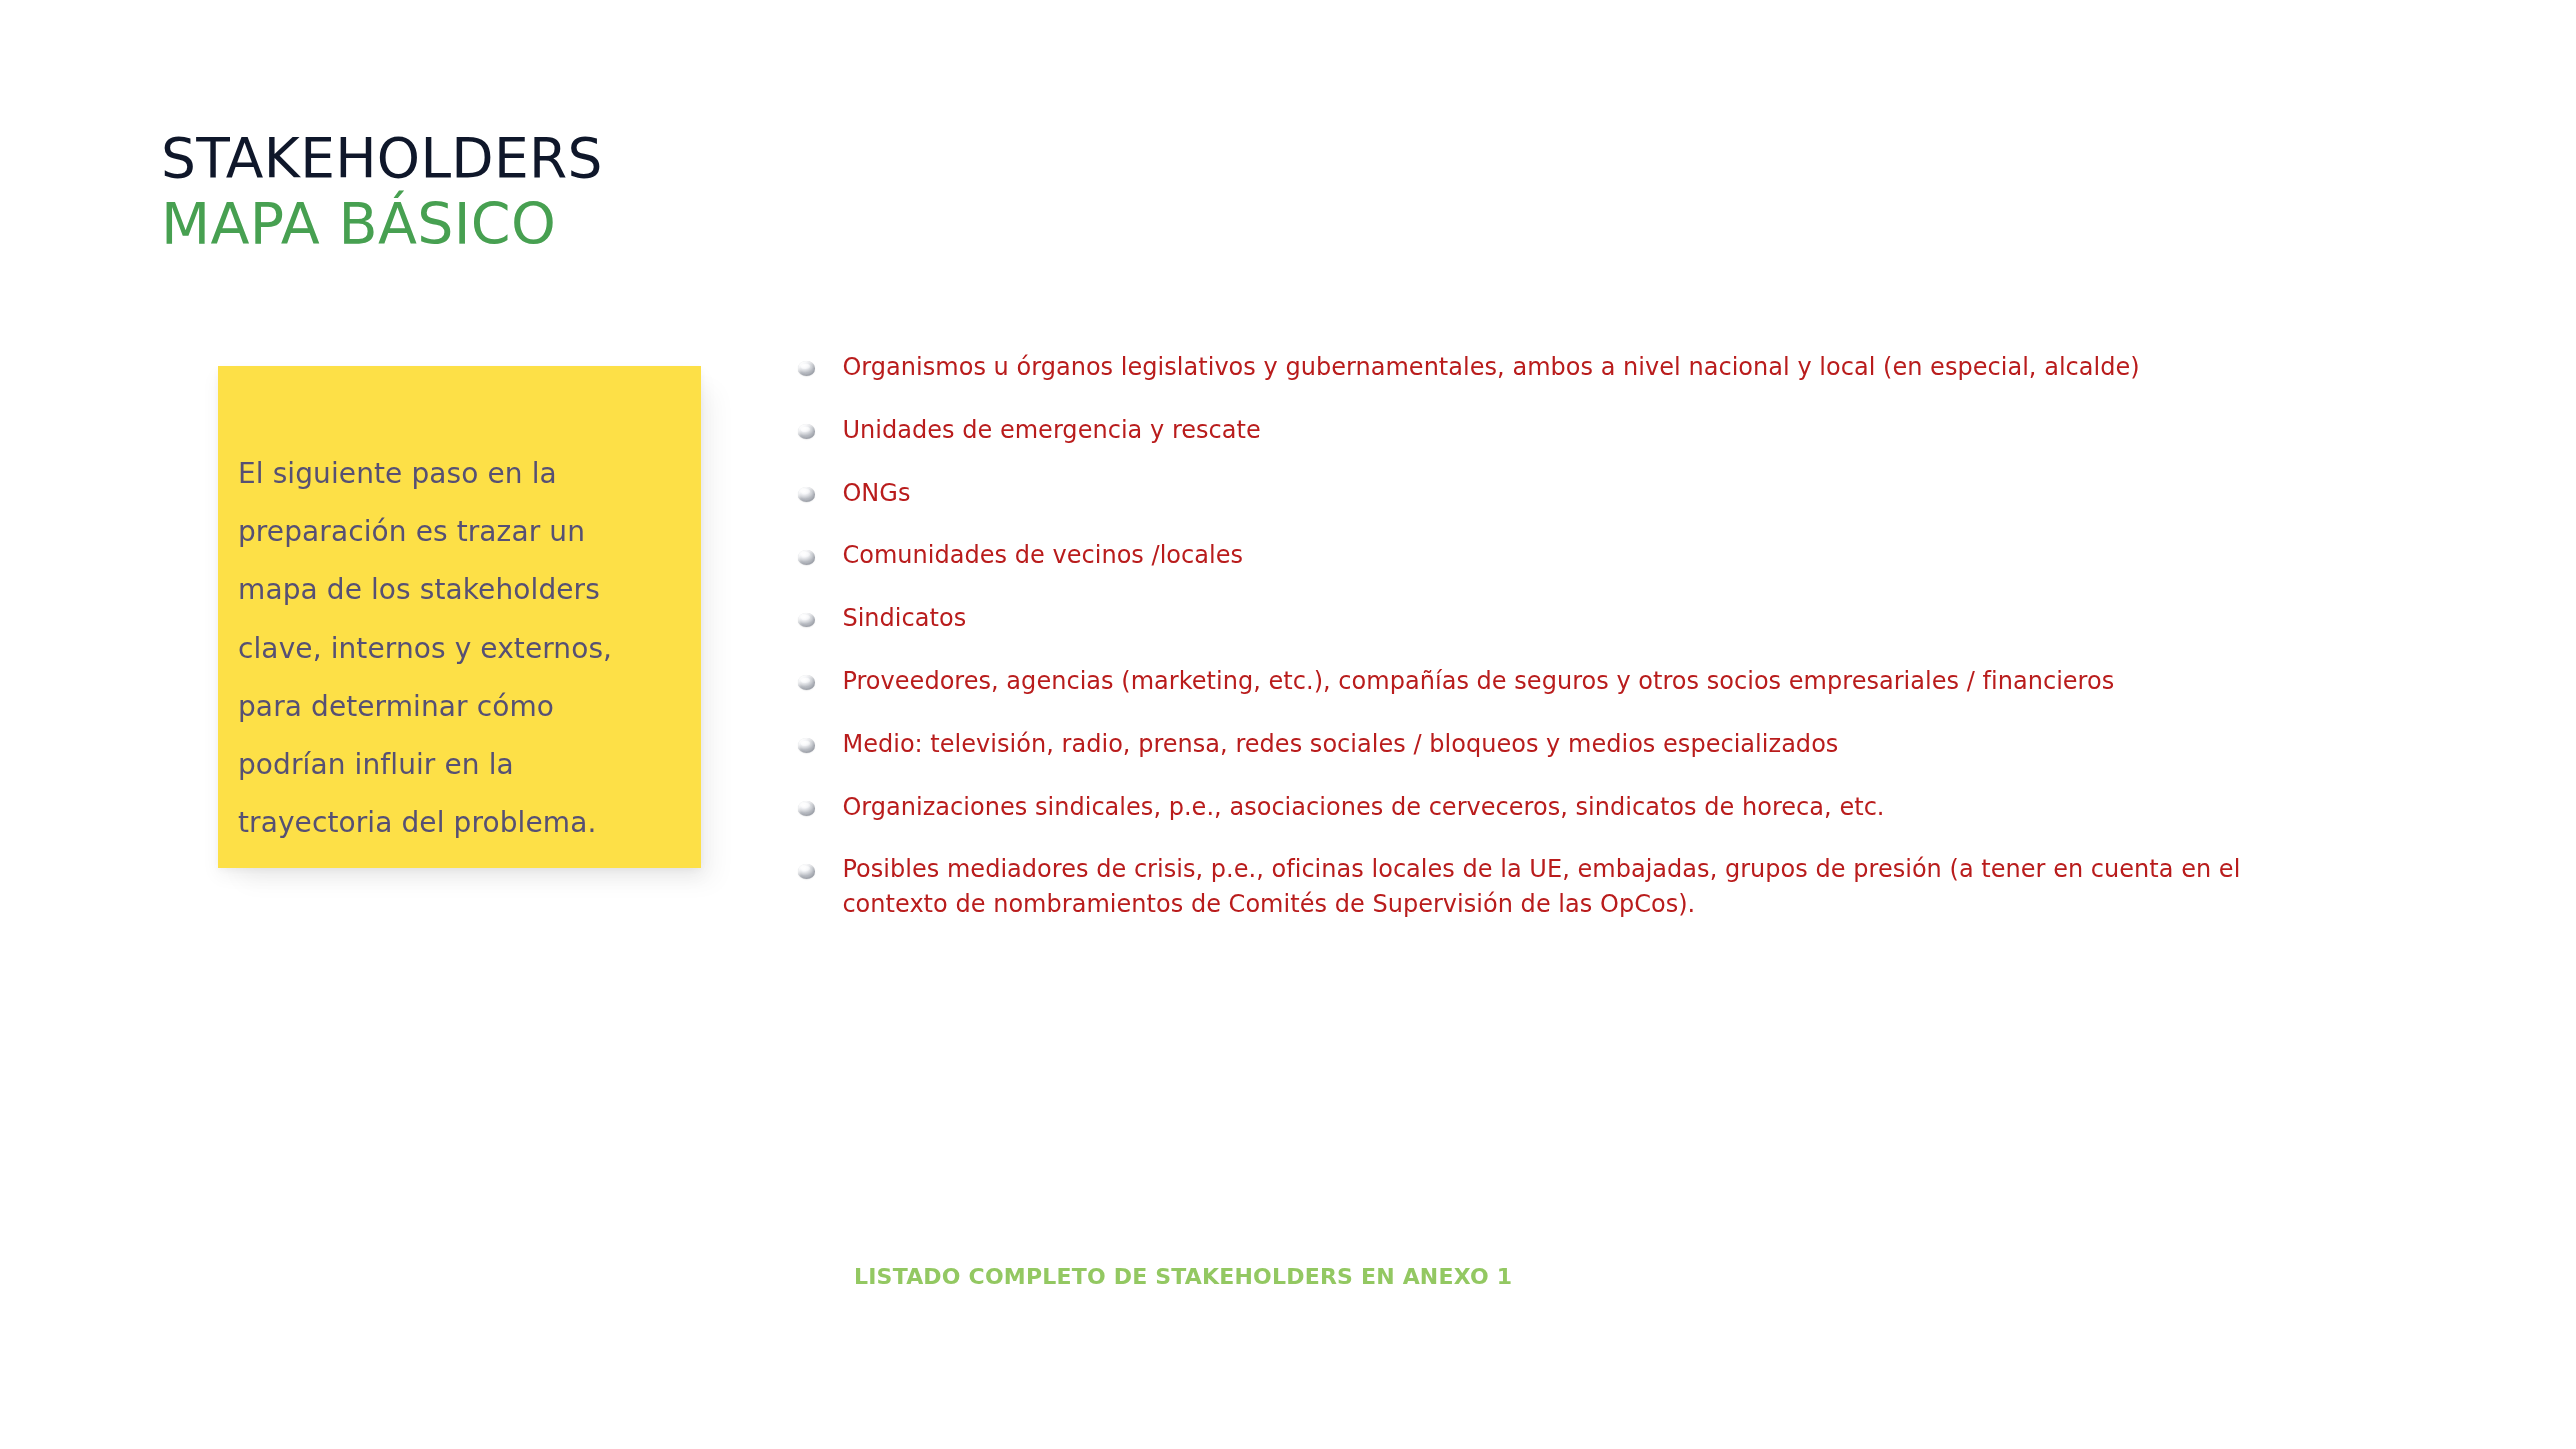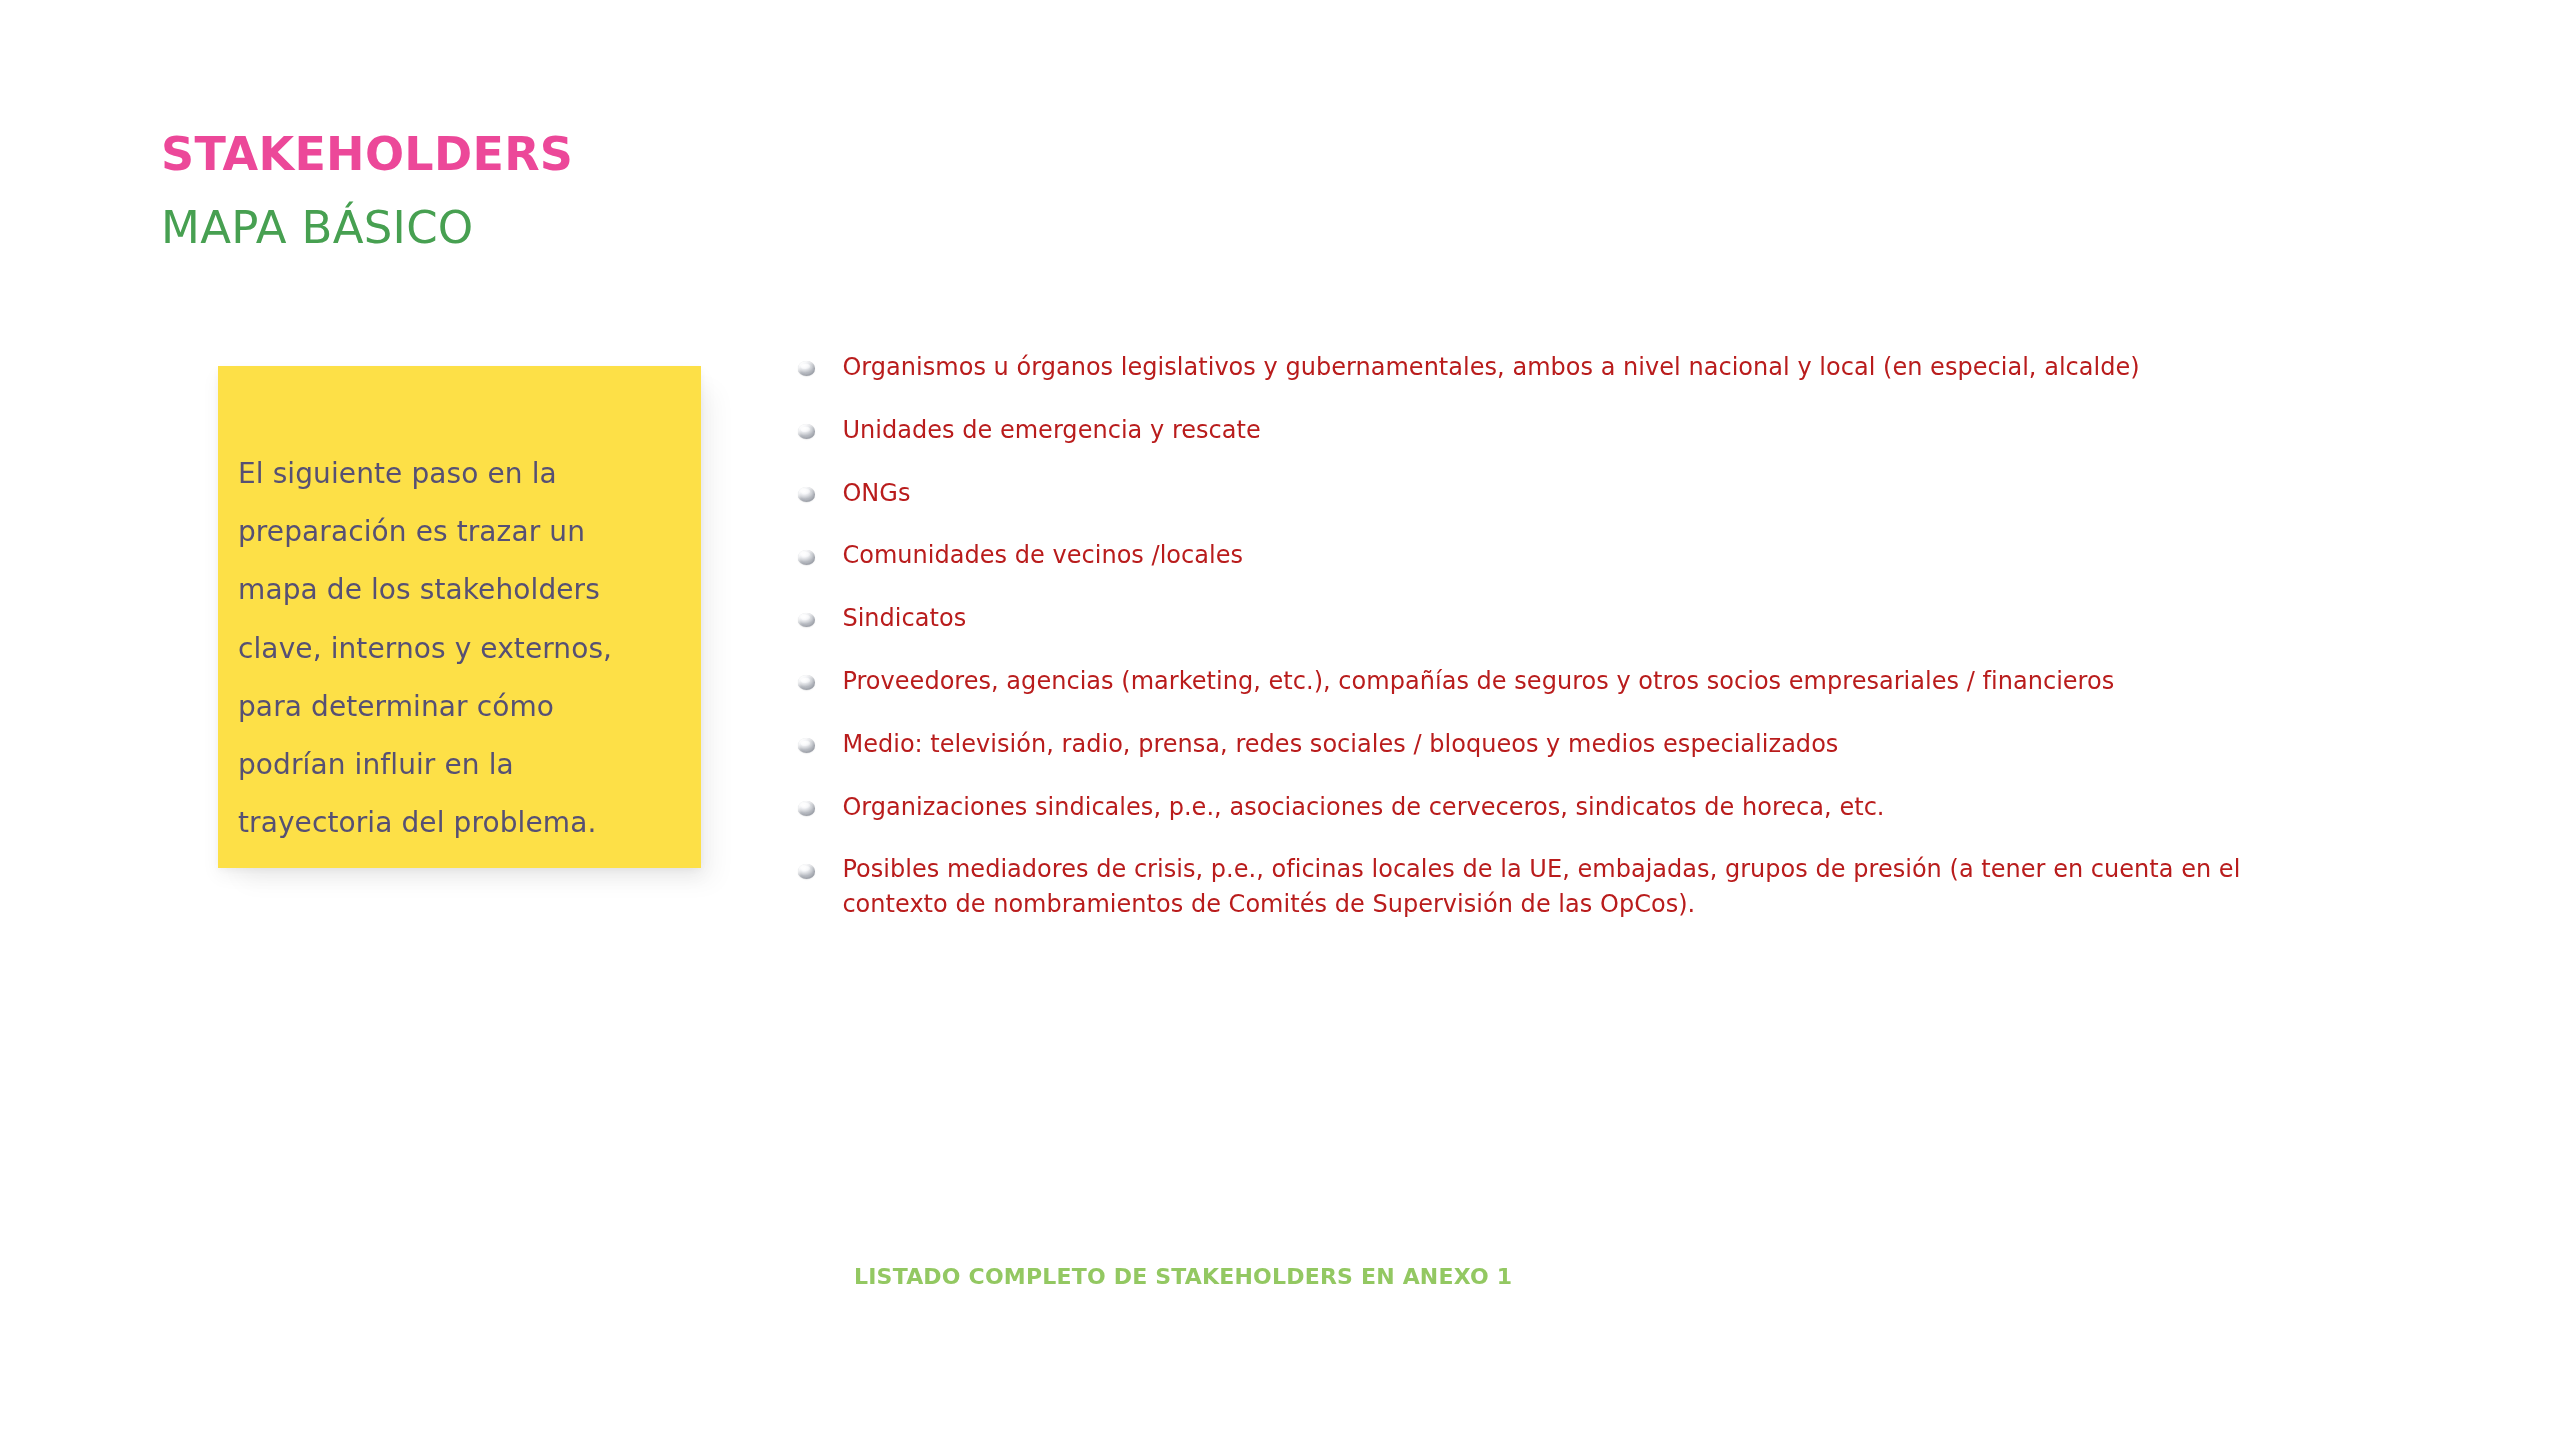--- a/index.html
+++ b/index.html
@@ -22,34 +22,34 @@
   
   .title-block {
     position: absolute;
     left: 161px;
     top: 131px;
     width: 738px;
   }
 
   .title-main {
     font-family: "DejaVu Sans", sans-serif;
-    font-weight: 700;
-    font-size: 46px;
+    font-weight: 400;
+    font-size: 55px;
     line-height: 1.0;
     letter-spacing: 0.3px;
-    color: #ec4899;
+    color: #0f172a;
     white-space: nowrap;
   }
 
   .title-sub {
     font-family: "DejaVu Sans", sans-serif;
     font-weight: 400;
-    font-size: 45px;
+    font-size: 57px;
     line-height: 1.0;
-    margin-top: 28px;
+    margin-top: 10px;
     letter-spacing: 0.3px;
     color: #47A051;
     white-space: nowrap;
   }
 
   
   .intro-card {
     position: absolute;
     left: 218px;
     top: 366px;

